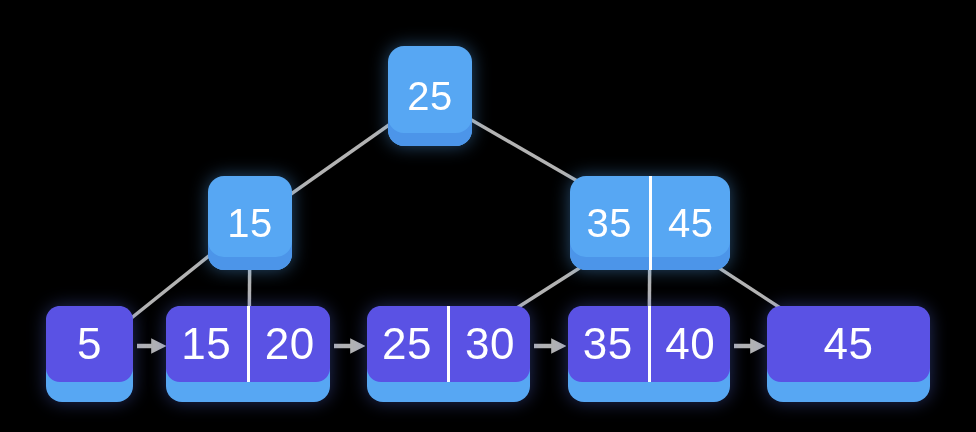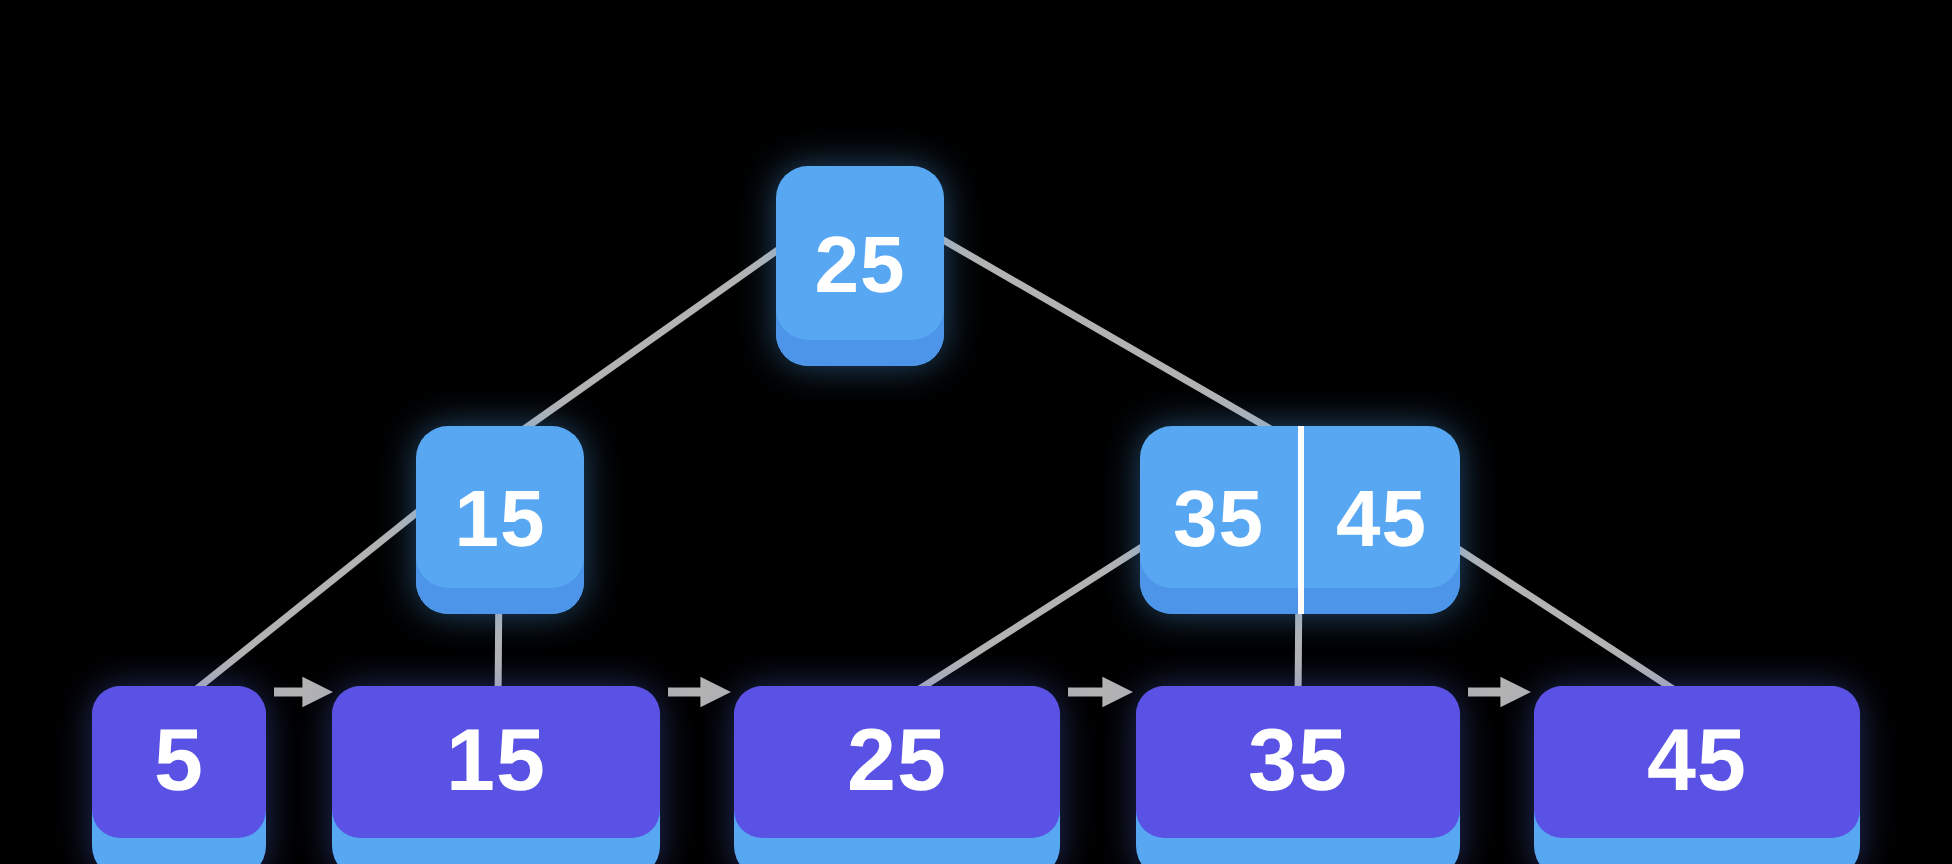--- a/index.html
+++ b/index.html
@@ -34,22 +34,21 @@
   .leaf-link{
     stroke:var(--edge);
     stroke-width:4.5;
     fill:none;
   }
   .arrowhead{fill:var(--edge);}
   .node{
     position:absolute;z-index:1;
     border-radius:16px;
     color:var(--key-text);
-    font-weight:bold;
-    margin-top:37px;
+    font-weight:normal;
   }
   .node.internal{
     background:var(--internal-node);
     box-shadow:inset 0 -13px 0 var(--internal-node-lip),
                0 0 18px rgba(87,167,243,.45);
     display:flex;
   }
   .node.leaf{
     background:var(--leaf-node-lip);
     box-shadow:0 0 18px rgba(90,115,235,.40);
@@ -110,32 +109,35 @@
 
   <div class="node leaf" style="left:46px;top:306px;width:87px;height:96px;">
     <div class="leaf-face">
       <span class="key">5</span>
     </div>
   </div>
 
   <div class="node leaf" style="left:166px;top:306px;width:164px;height:96px;">
     <div class="leaf-face">
       <span class="key">15</span>
+      <span class="key">20</span>
     </div>
   </div>
 
   <div class="node leaf" style="left:367px;top:306px;width:163px;height:96px;">
     <div class="leaf-face">
       <span class="key">25</span>
+      <span class="key">30</span>
     </div>
   </div>
 
   <div class="node leaf" style="left:568px;top:306px;width:162px;height:96px;">
     <div class="leaf-face">
       <span class="key">35</span>
+      <span class="key">40</span>
     </div>
   </div>
 
   <div class="node leaf" style="left:767px;top:306px;width:163px;height:96px;">
     <div class="leaf-face">
       <span class="key">45</span>
     </div>
   </div>
 
 </div>

